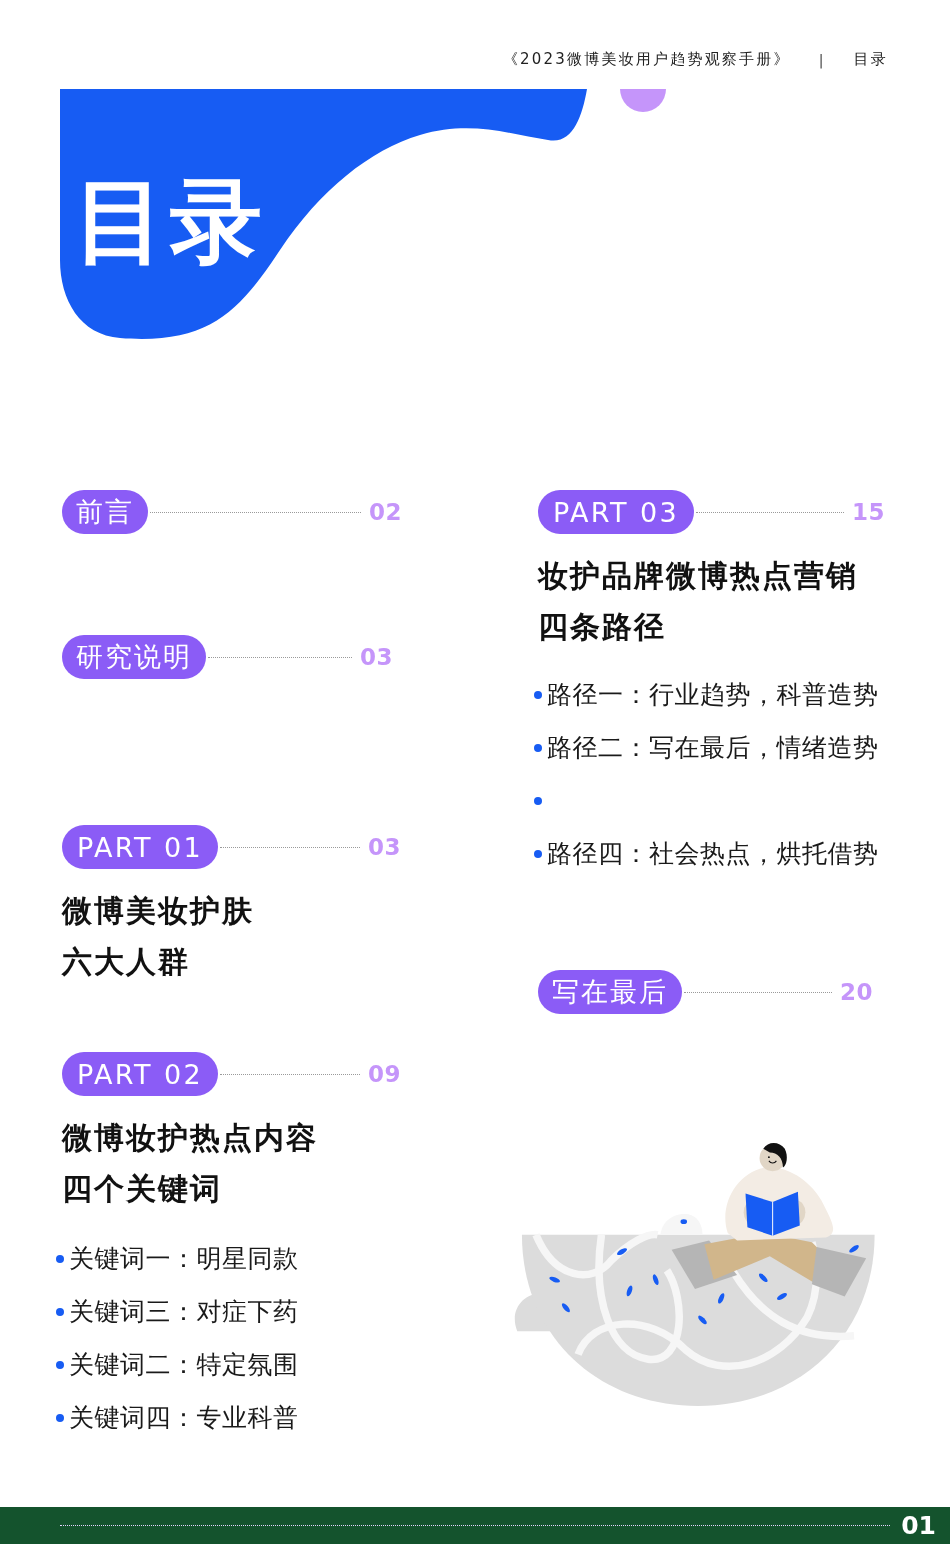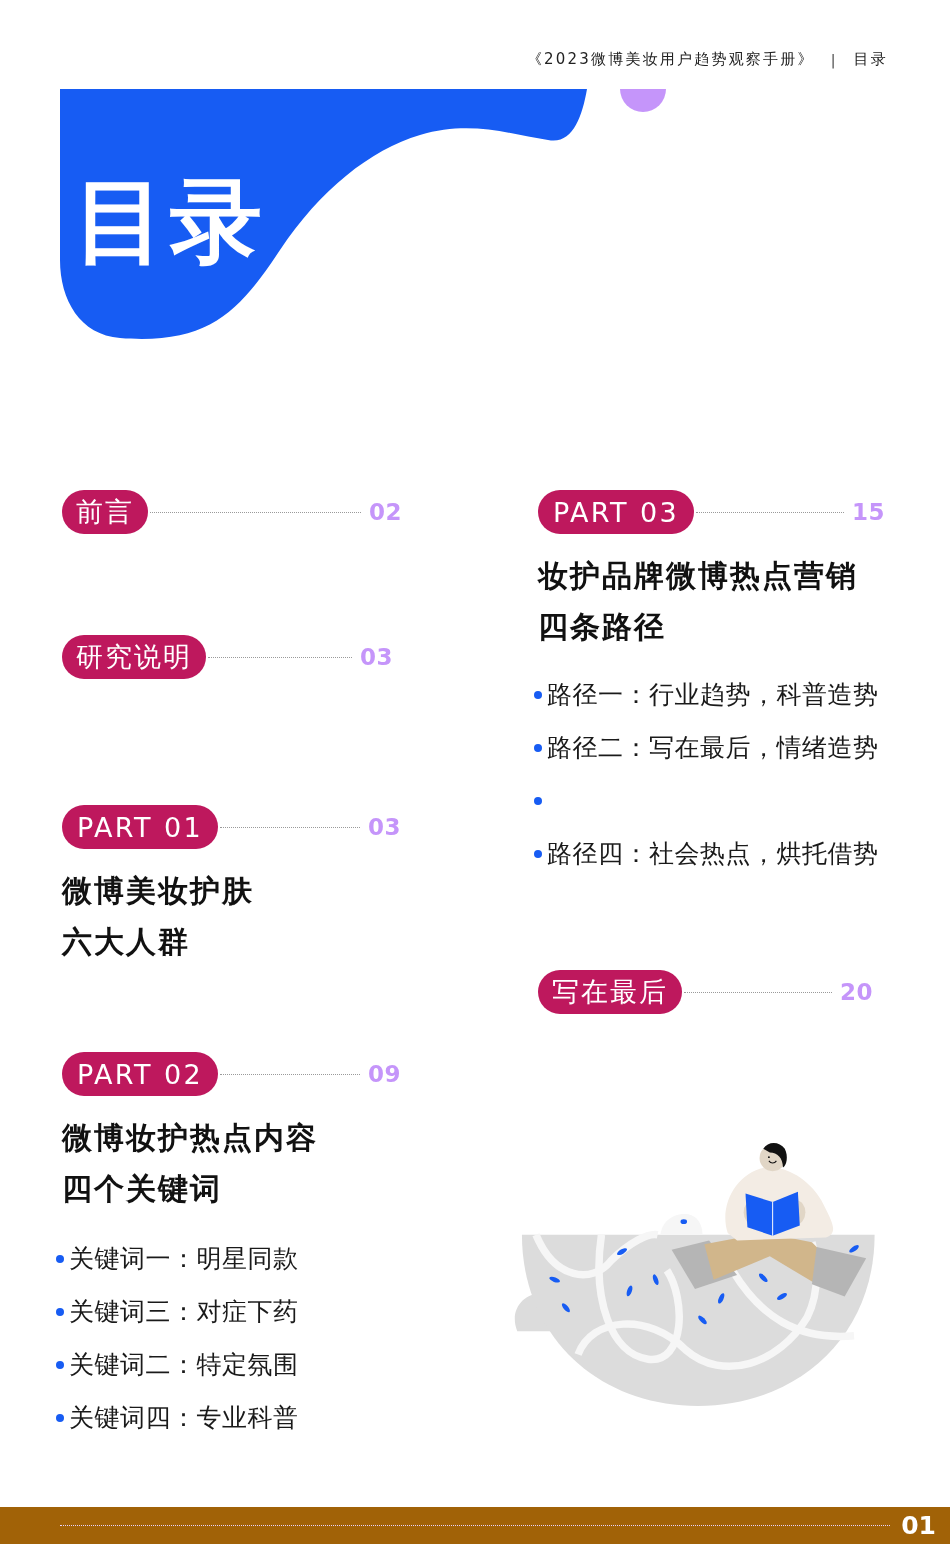--- a/index.html
+++ b/index.html
@@ -2,34 +2,34 @@
 <html><head>
 <meta charset="utf-8">
 <style>
   * { margin: 0; padding: 0; box-sizing: border-box; }
   html, body { width: 950px; height: 1544px; background: #ffffff; overflow: hidden; }
   body { position: relative; font-family: "DejaVu Sans", "Liberation Sans", sans-serif; color: #111111; }
 
   .header-line {
     position: absolute; top: 50px; right: 62px;
     font-size: 15px; letter-spacing: 2.2px; color: #222;
-    display: flex; align-items: center; gap: 16px;
+    display: flex; align-items: center; gap: 28px;
   }
   .header-sep { color: #444; font-size: 14px; }
 
   .hero-blob { position: absolute; left: 0; top: 0; width: 700px; height: 360px; }
   .hero-title {
     position: absolute; left: 74px; top: 176px;
     font-size: 92px; font-weight: bold; color: #ffffff; letter-spacing: 4px; line-height: 1;
   }
 
   .entry { position: absolute; }
   .entry-row { display: flex; align-items: center; }
   .pill {
-    background: #be185d; color: #ffffff; border-radius: 24px;
+    background: #8b5cf6; color: #ffffff; border-radius: 24px;
     height: 44px; display: flex; align-items: center; padding: 0 14px;
     font-size: 27px; letter-spacing: 2px; white-space: nowrap;
   }
   .pill.part { font-size: 27px; letter-spacing: 2.4px; padding: 0 15px; }
   .dots {
     border-top: 1.5px dotted #9a9a9a; height: 0; margin: 0 8px 0 2px;
   }
   .page-num { color: #c595fa; font-size: 23px; font-weight: bold; letter-spacing: 0.5px; }
 
   .section-title {
@@ -39,21 +39,21 @@
   .bullets { margin-top: 18px; }
   .bullet {
     display: flex; align-items: center; font-size: 25px; height: 53px; color: #1a1a1a; letter-spacing: 0.5px;
   }
   .bullet-dot { width: 8px; height: 8px; border-radius: 50%; background: #175cf3; margin-right: 5px; flex: none; }
 
   .illustration { position: absolute; left: 495px; top: 1130px; width: 400px; height: 290px; }
 
   .footer-bar {
     position: absolute; left: 0; top: 1507px; width: 950px; height: 37px;
-    background: #a16207; display: flex; align-items: center;
+    background: #14532d; display: flex; align-items: center;
   }
   .footer-dots { position: absolute; left: 60px; right: 60px; top: 18px; border-top: 1.5px dotted #e6d2ff; }
   .footer-num { position: absolute; right: 14px; top: 4px; font-size: 25px; color: #ffffff; font-weight: bold; }
 </style>
 </head>
 <body>
 
 <div class="header-line">
   <span>《2023微博美妆用户趋势观察手册》</span>
   <span class="header-sep">|</span>
@@ -75,21 +75,21 @@
 </div>
 
 <div class="entry" style="left:62px; top:635px; width:340px;">
   <div class="entry-row">
     <div class="pill">研究说明</div>
     <div class="dots" style="width:144px;"></div>
     <div class="page-num">03</div>
   </div>
 </div>
 
-<div class="entry" style="left:62px; top:805px; width:360px;">
+<div class="entry" style="left:62px; top:825px; width:360px;">
   <div class="entry-row">
     <div class="pill part">PART 01</div>
     <div class="dots" style="width:140px;"></div>
     <div class="page-num">03</div>
   </div>
   <div class="section-title">
     <div>微博美妆护肤</div>
     <div>六大人群</div>
   </div>
 </div>

